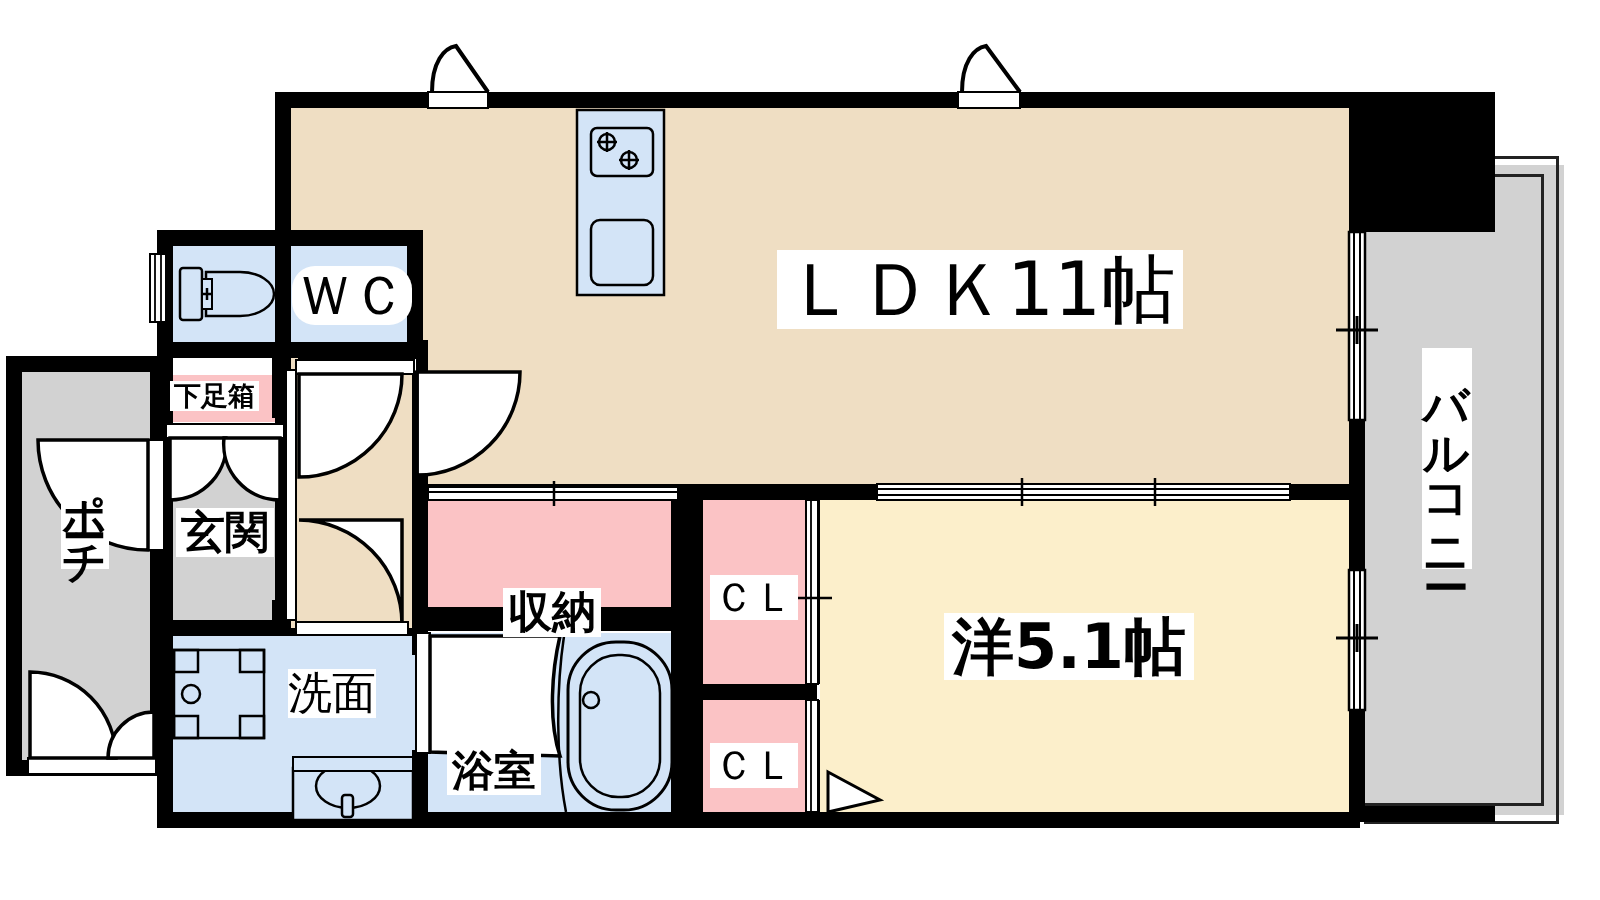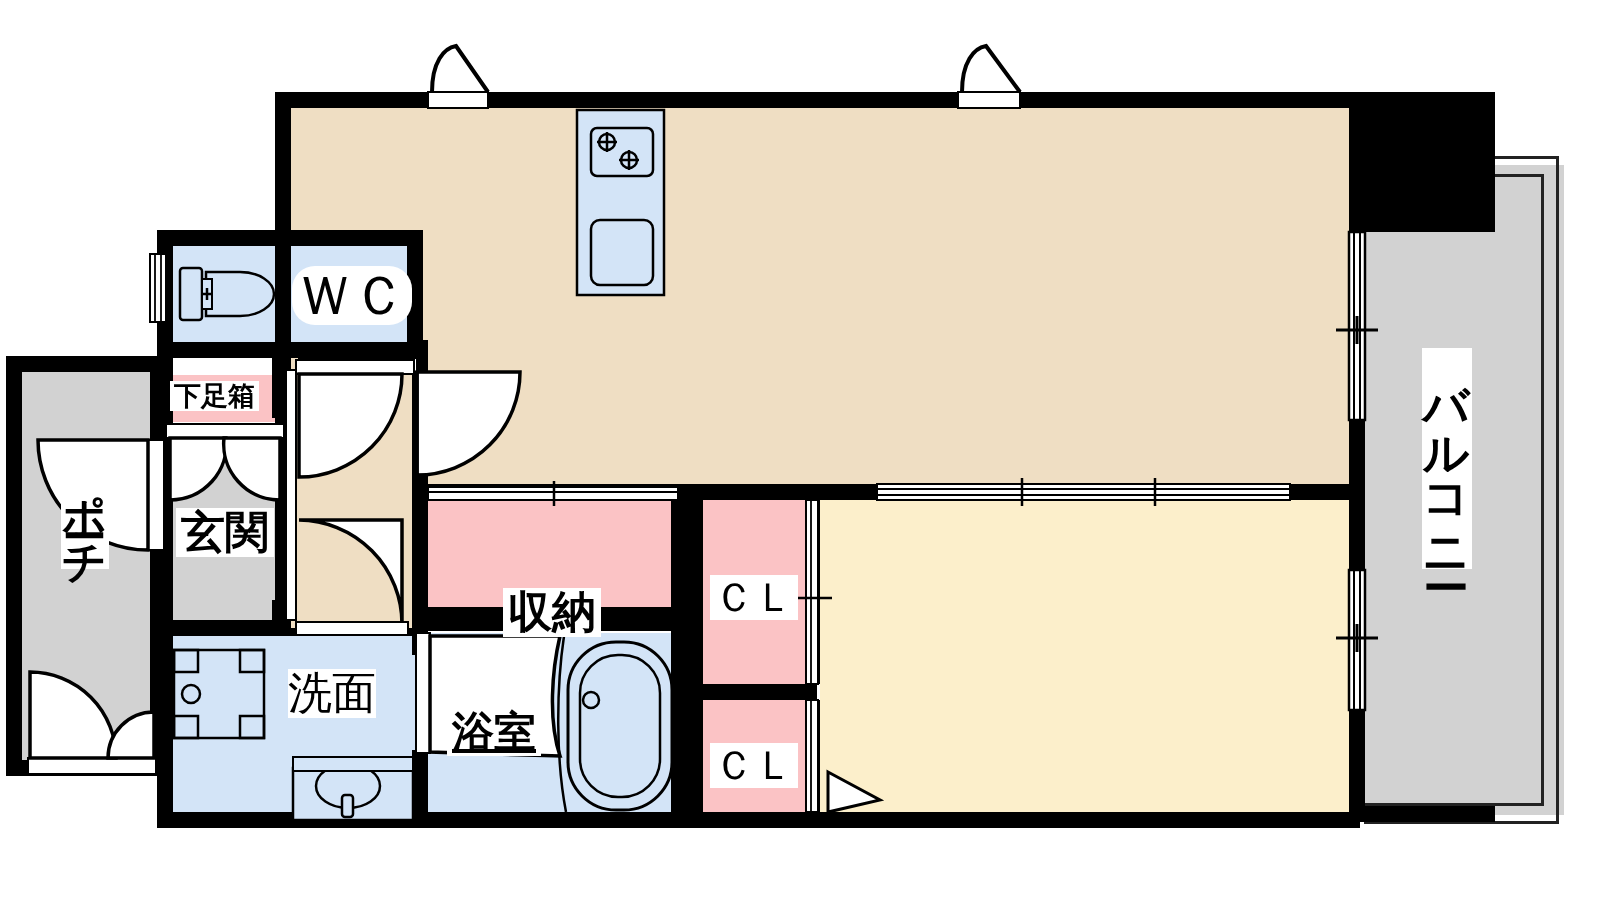--- a/index.html
+++ b/index.html
@@ -294,33 +294,35 @@
 
     <g>
       <path d="M564 636 C556 690 556 760 566 812" fill="none" stroke="#000" stroke-width="2.5"></path>
       <rect x="568" y="642" width="104" height="168" rx="48" fill="#D3E4F7" stroke="#000" stroke-width="3"></rect>
       <rect x="580" y="655" width="80" height="142" rx="38" fill="#D3E4F7" stroke="#000" stroke-width="2.5"></rect>
       <circle cx="591" cy="700" r="8" fill="none" stroke="#000" stroke-width="2.5"></circle>
     </g>
 
   </svg>
 
-
+  <div class="lbl lbl-thin" style="left:777px;top:250px;font-size:74px;padding:2px 8px;">ＬＤＫ11帖</div>
+
+  <div class="lbl" style="left:944px;top:613px;font-size:62px;padding:2px 8px;font-weight:700;">洋5.1帖</div>
 
   <div class="lbl vert" style="left:1422px;top:348px;font-size:46px;padding:6px 2px;font-weight:700;">バルコニー</div>
 
   <div class="lbl vert" style="left:61px;top:457px;font-size:44px;padding:6px 2px;font-weight:700;">ポーチ</div>
 
   <div class="lbl" style="left:176px;top:508px;font-size:44px;padding:2px 5px;font-weight:700;">玄関</div>
 
   <div class="lbl lbl-thin" style="left:292px;top:266px;font-size:54px;padding:2px 6px;border-radius:23px;">ＷＣ</div>
 
   <div class="lbl" style="left:288px;top:669px;font-size:44px;padding:2px 0;font-weight:400;">洗面</div>
 
-  <div class="lbl" style="left:447px;top:709px;font-size:42px;padding:2px 5px;font-weight:700;text-decoration:underline;">浴室</div>
+  <div class="lbl" style="left:447px;top:748px;font-size:42px;padding:2px 5px;font-weight:700;">浴室</div>
 
   <div class="lbl" style="left:503px;top:541px;font-size:44px;padding:2px 5px;font-weight:700;margin-top:47px;">収納</div>
 
   <div class="lbl lbl-thin" style="left:710px;top:575px;font-size:40px;padding:2px 4px;">ＣＬ</div>
 
   <div class="lbl lbl-thin" style="left:710px;top:743px;font-size:40px;padding:2px 4px;">ＣＬ</div>
 
   <div class="lbl" style="left:170px;top:381px;font-size:27px;padding:1px 4px;font-weight:700;">下足箱</div>
 
 </div>

